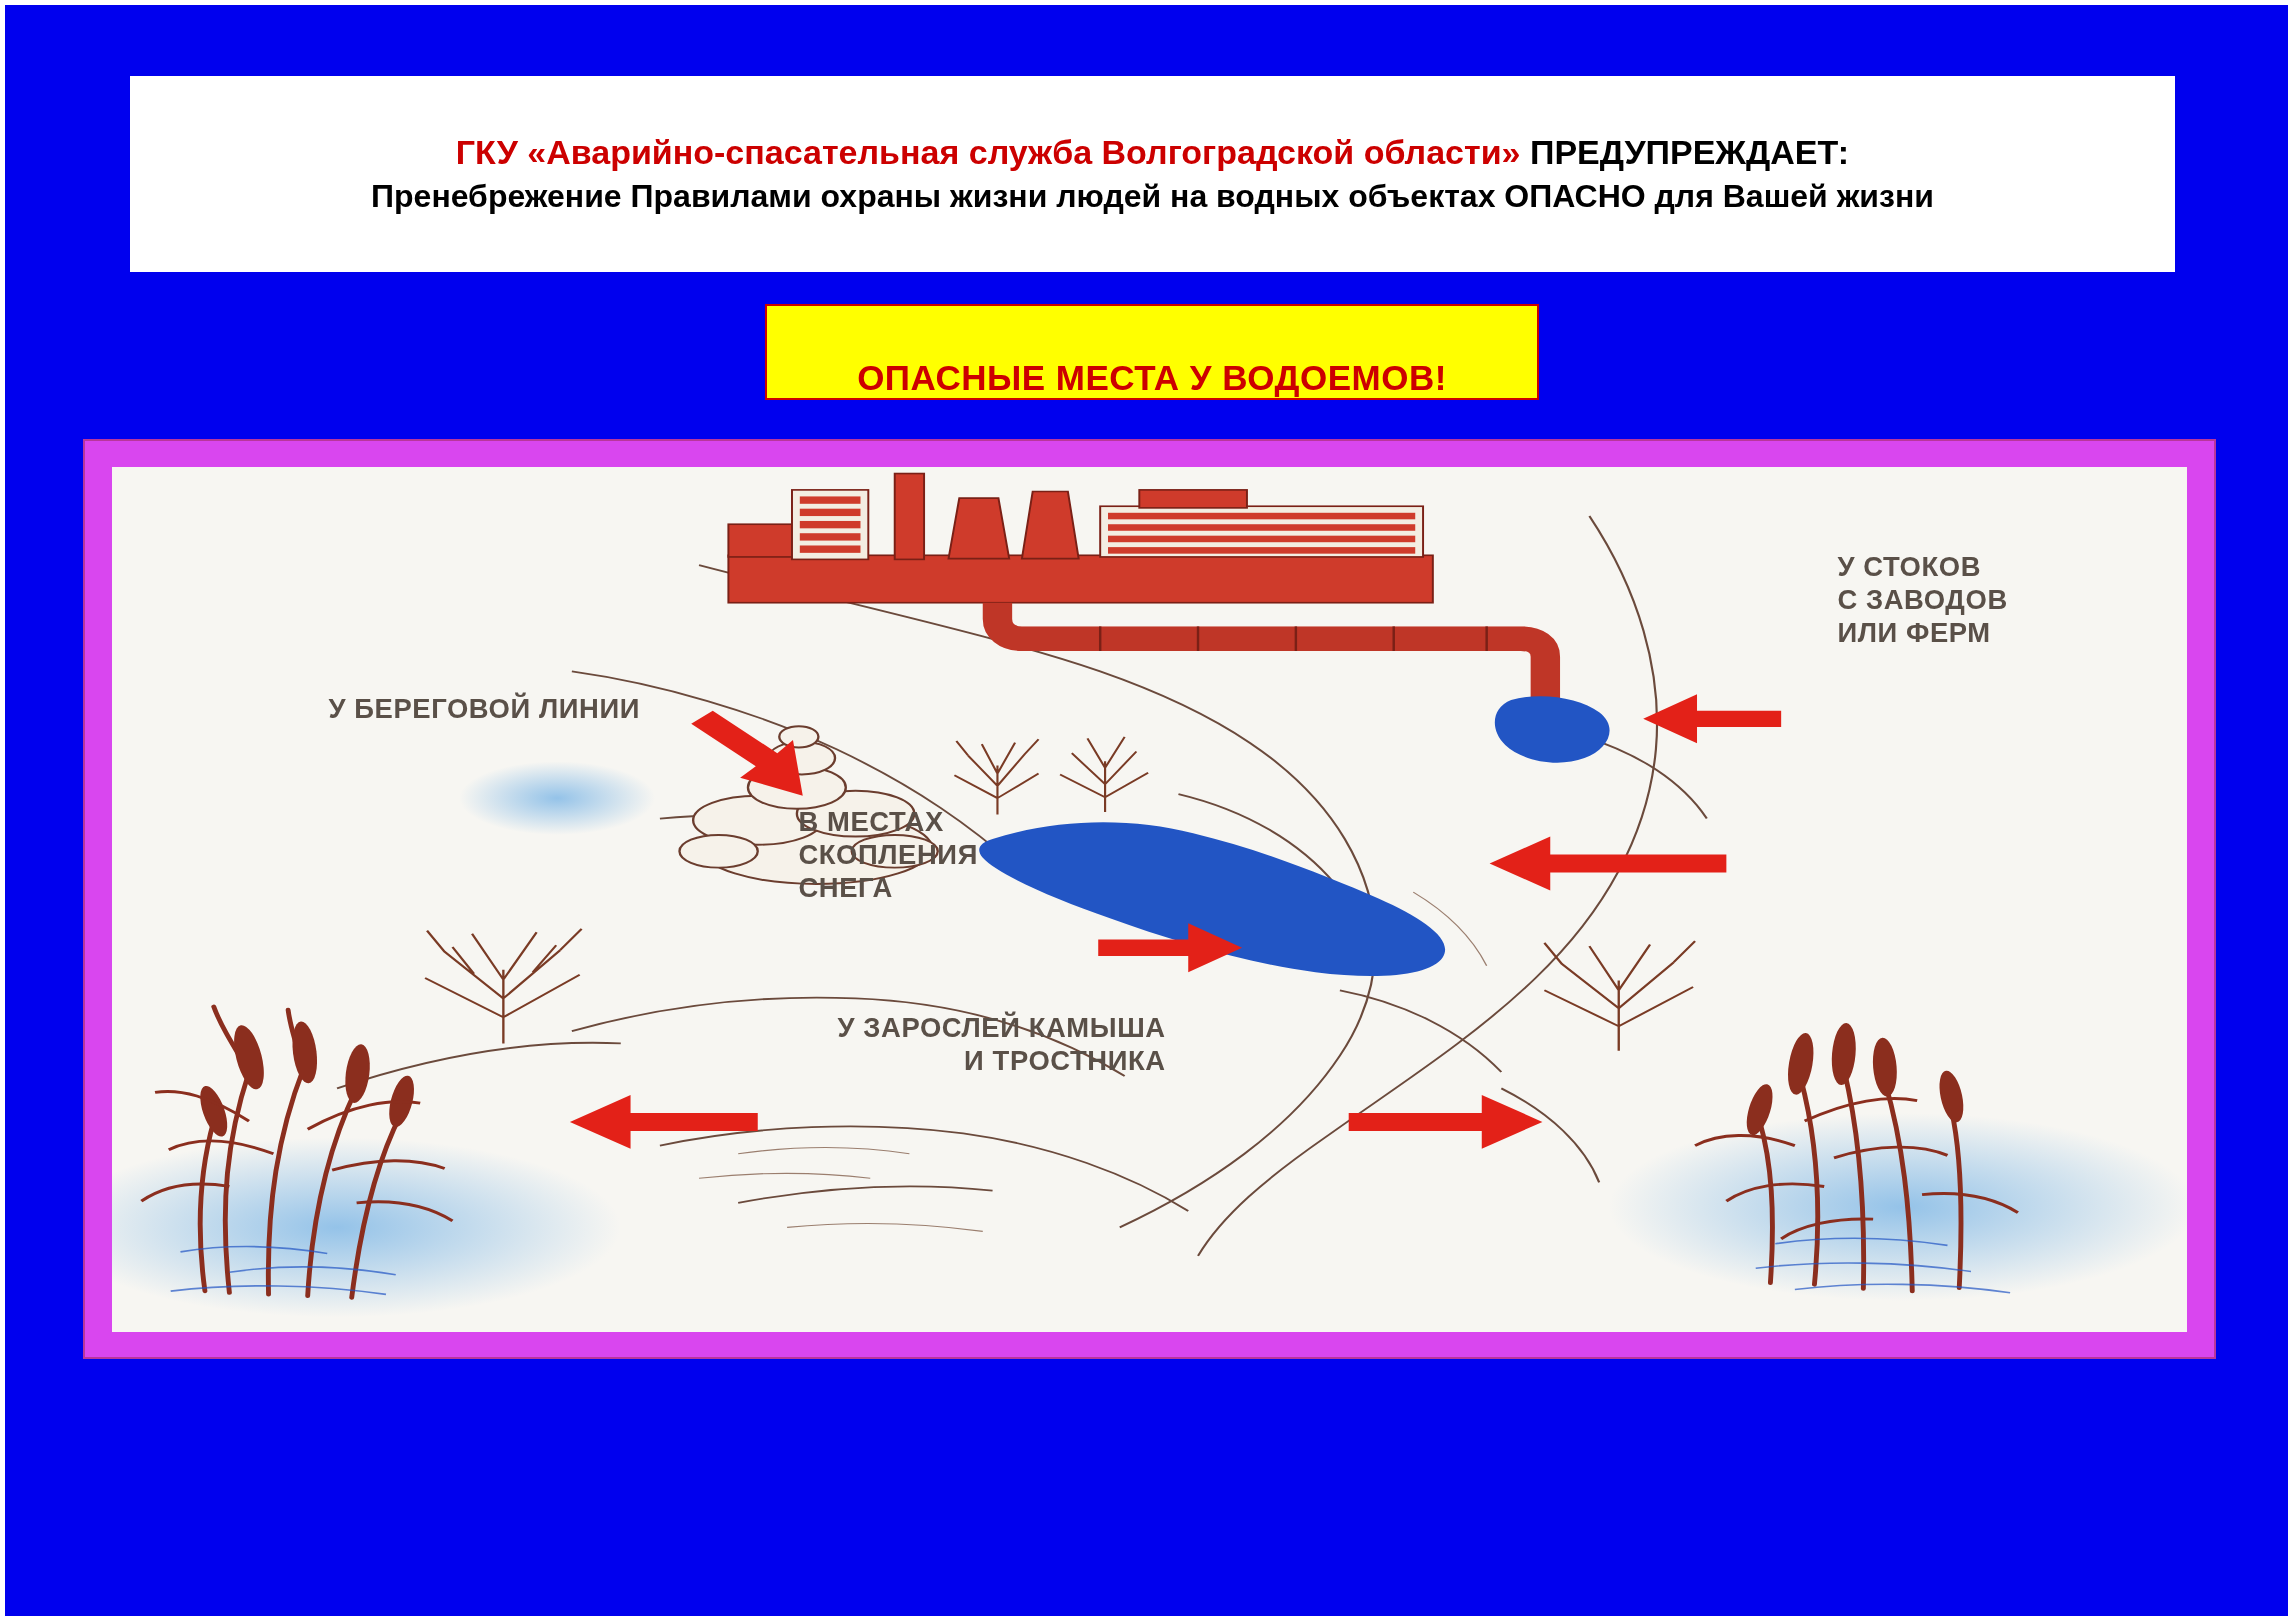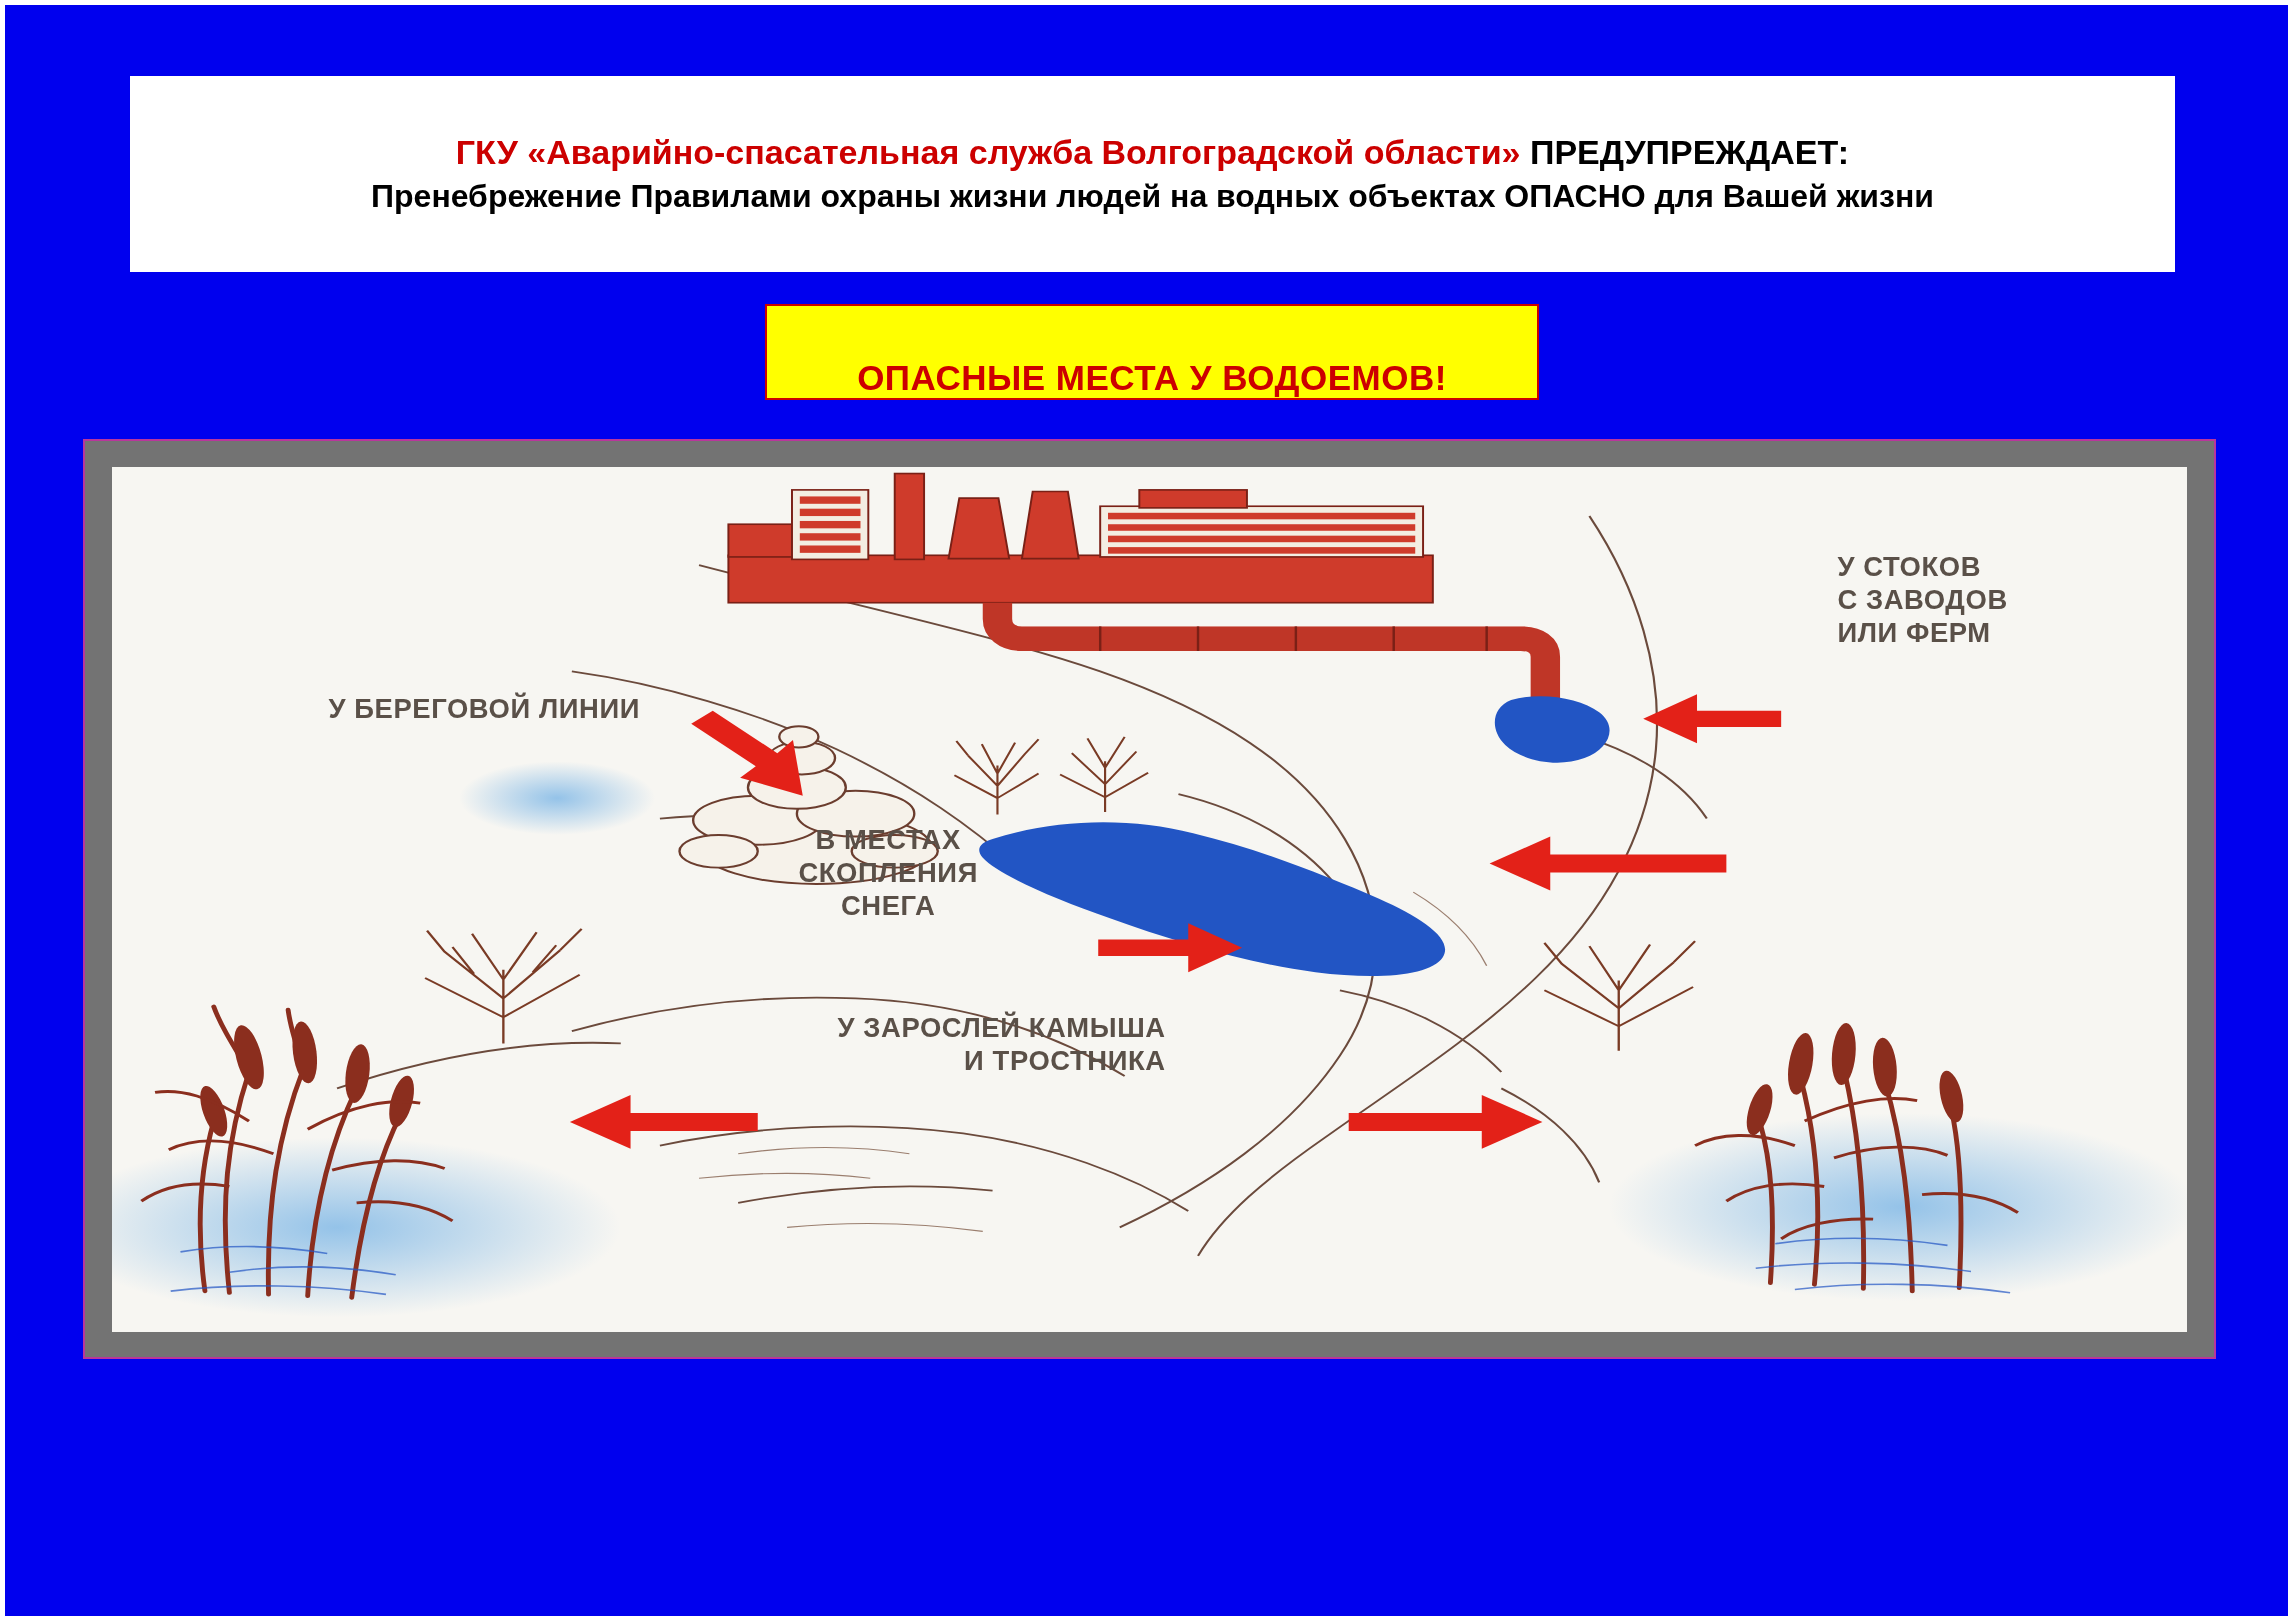--- a/index.html
+++ b/index.html
@@ -70,21 +70,21 @@
     white-space: nowrap;
   }
 
   
   .illus-frame {
     position: absolute;
     left: 78px;
     top: 434px;
     width: 2133px;
     height: 920px;
-    background: #737373;
+    background: #d946ef;
     border: 2px solid #b9369b;
     box-sizing: border-box;
   }
   .illus-inner {
     position: absolute;
     left: 27.4px;
     top: 25.5px;
     right: 27.4px;
     bottom: 25.5px;
     background: #f6f5f1;
@@ -102,21 +102,21 @@
     color: #5a5048;
     font-weight: bold;
     font-size: 27.4px;
     line-height: 1.22;
     letter-spacing: 0.6px;
     white-space: pre-line;
   }
   .lbl-stoki   { left: 1725px; top: 83px;  text-align: left; }
   .lbl-klyuchi { left: 1671px; top: 250px; text-align: left; }
   .lbl-bereg   { left: 216px;  top: 225px; text-align: right; }
-  .lbl-sneg    { left: 686px;  top: 356px; text-align: center; }
+  .lbl-sneg    { left: 686px;  top: 338px; text-align: left; }
   .lbl-kamysh  { left: 725px;  top: 544px; text-align: right; }
 </style>
 </head>
 <body>
 
 <div id="poster">
 
   <div class="header-box">
     <div class="hdr-line hdr-line-1">
       <span class="red">ГКУ «Аварийно-спасательная служба Волгоградской области»</span><span class="black"> ПРЕДУПРЕЖДАЕТ:</span>

